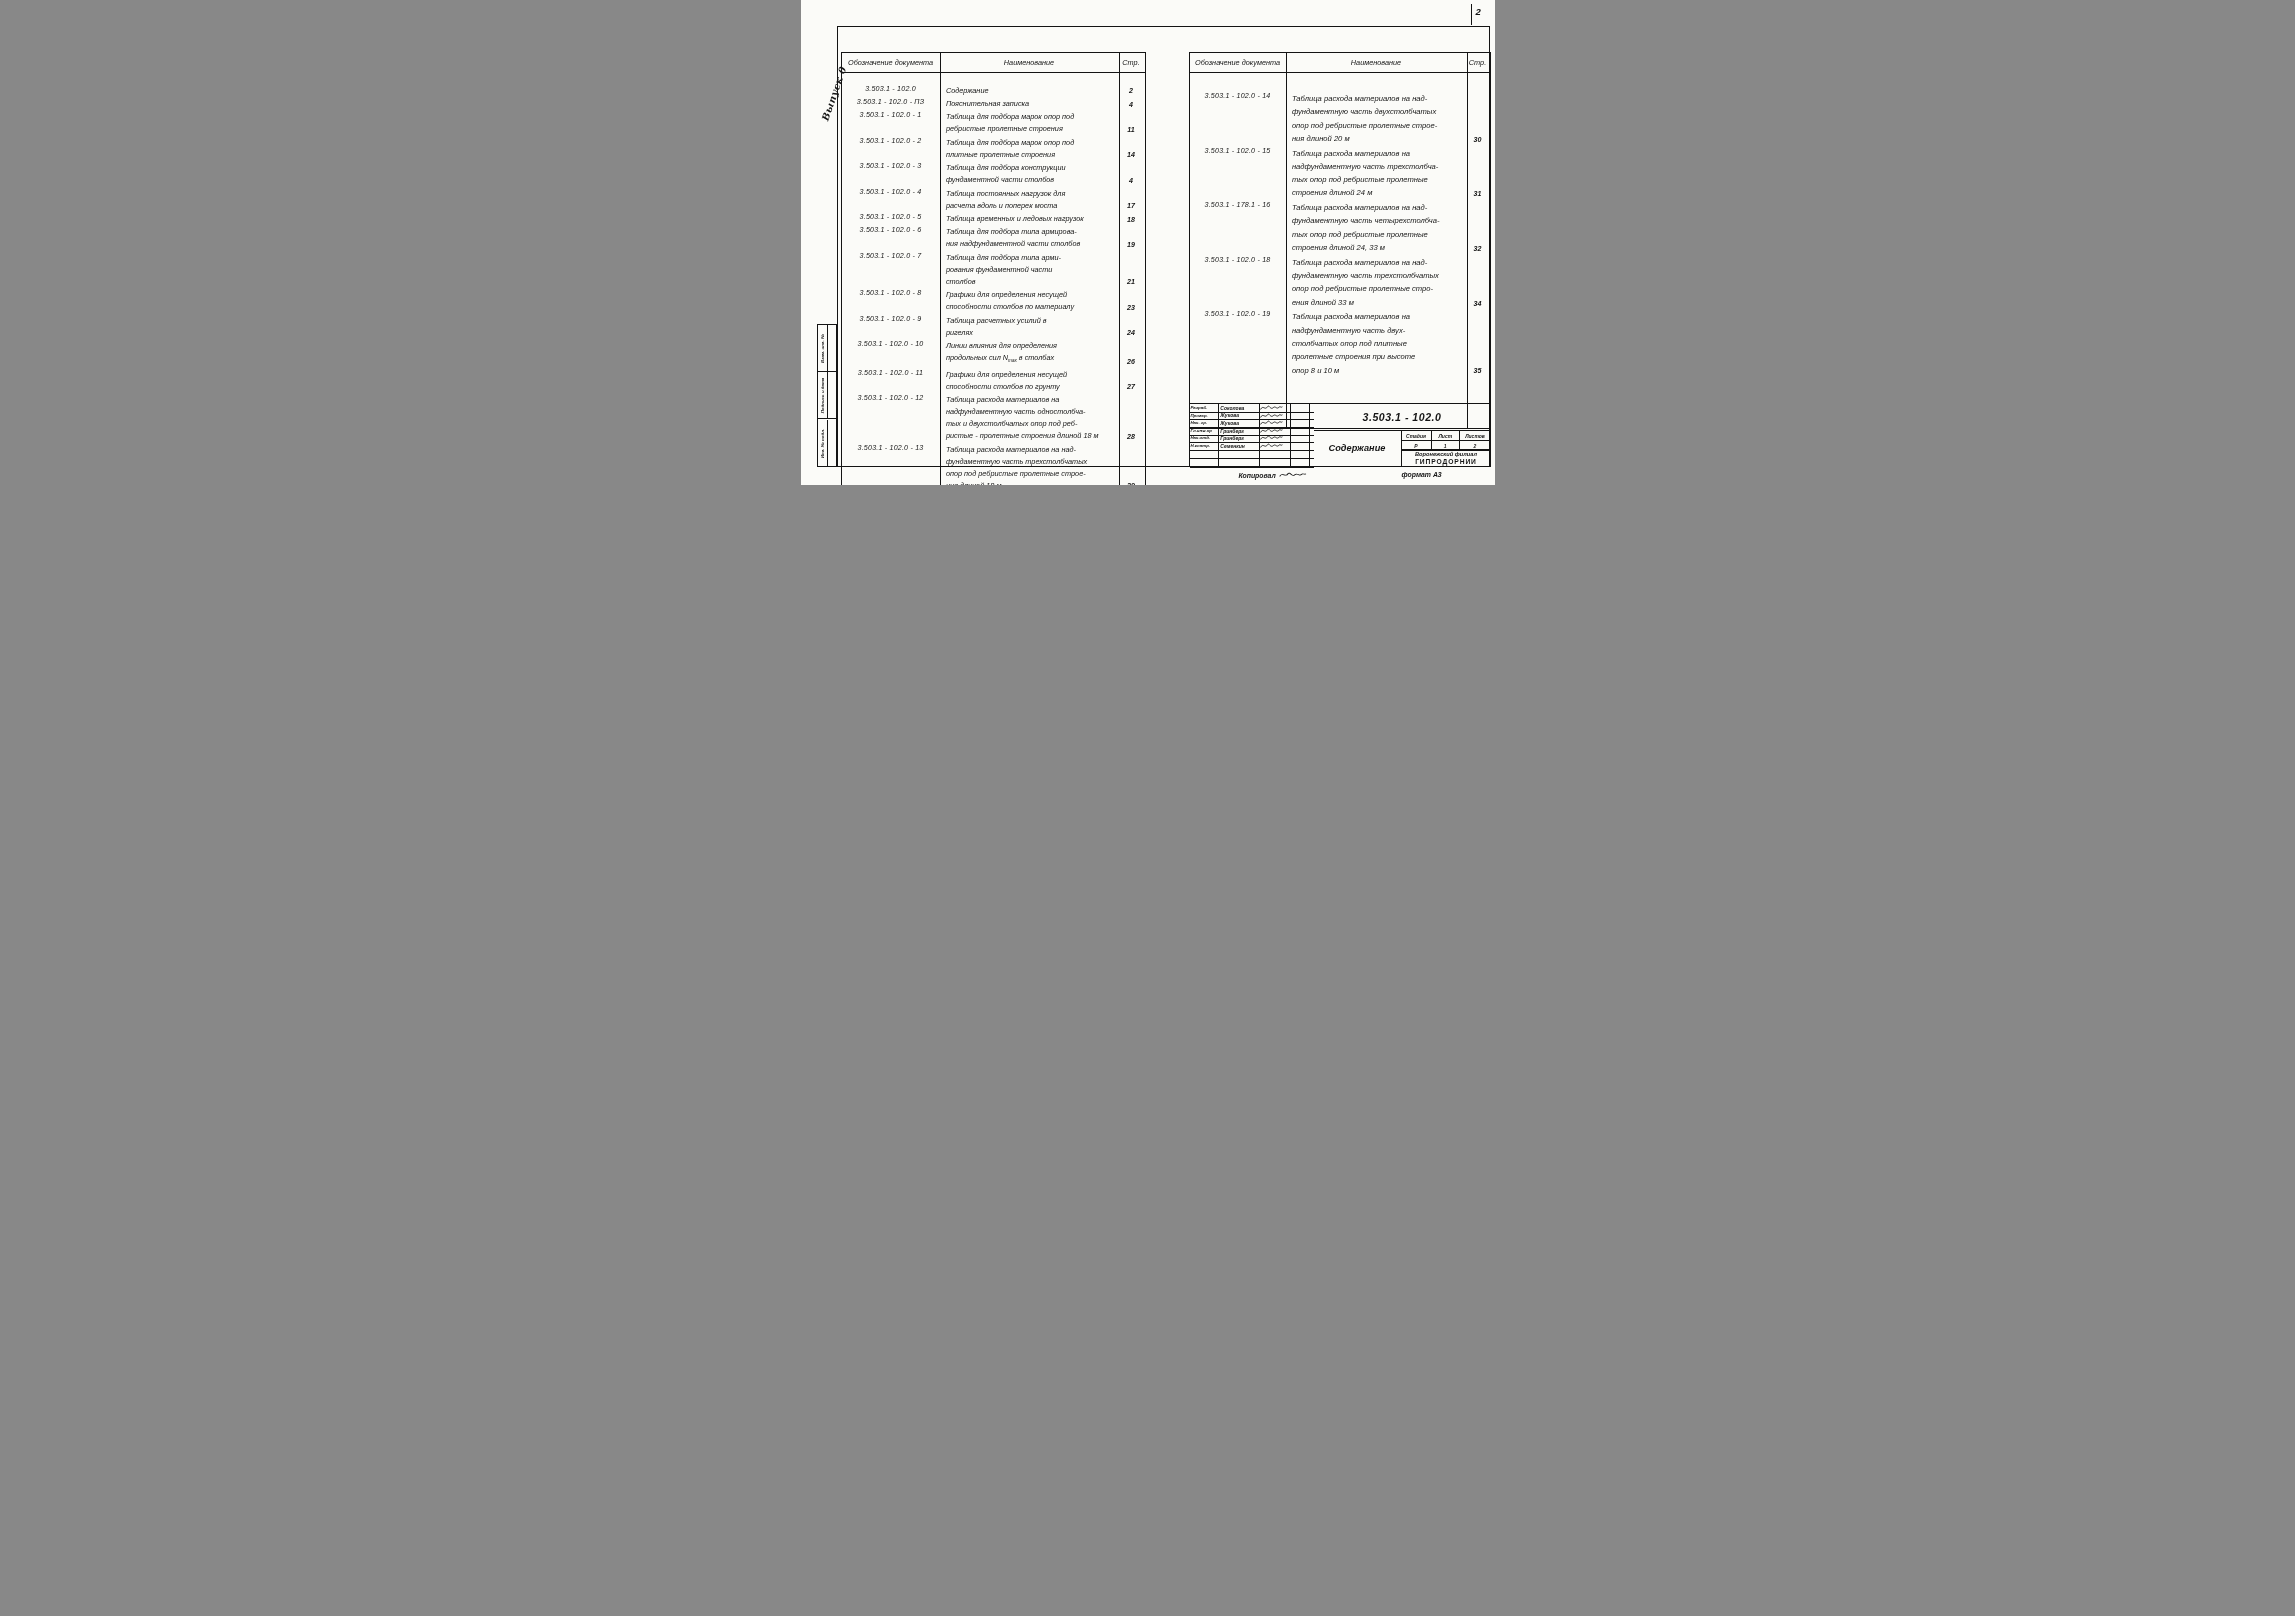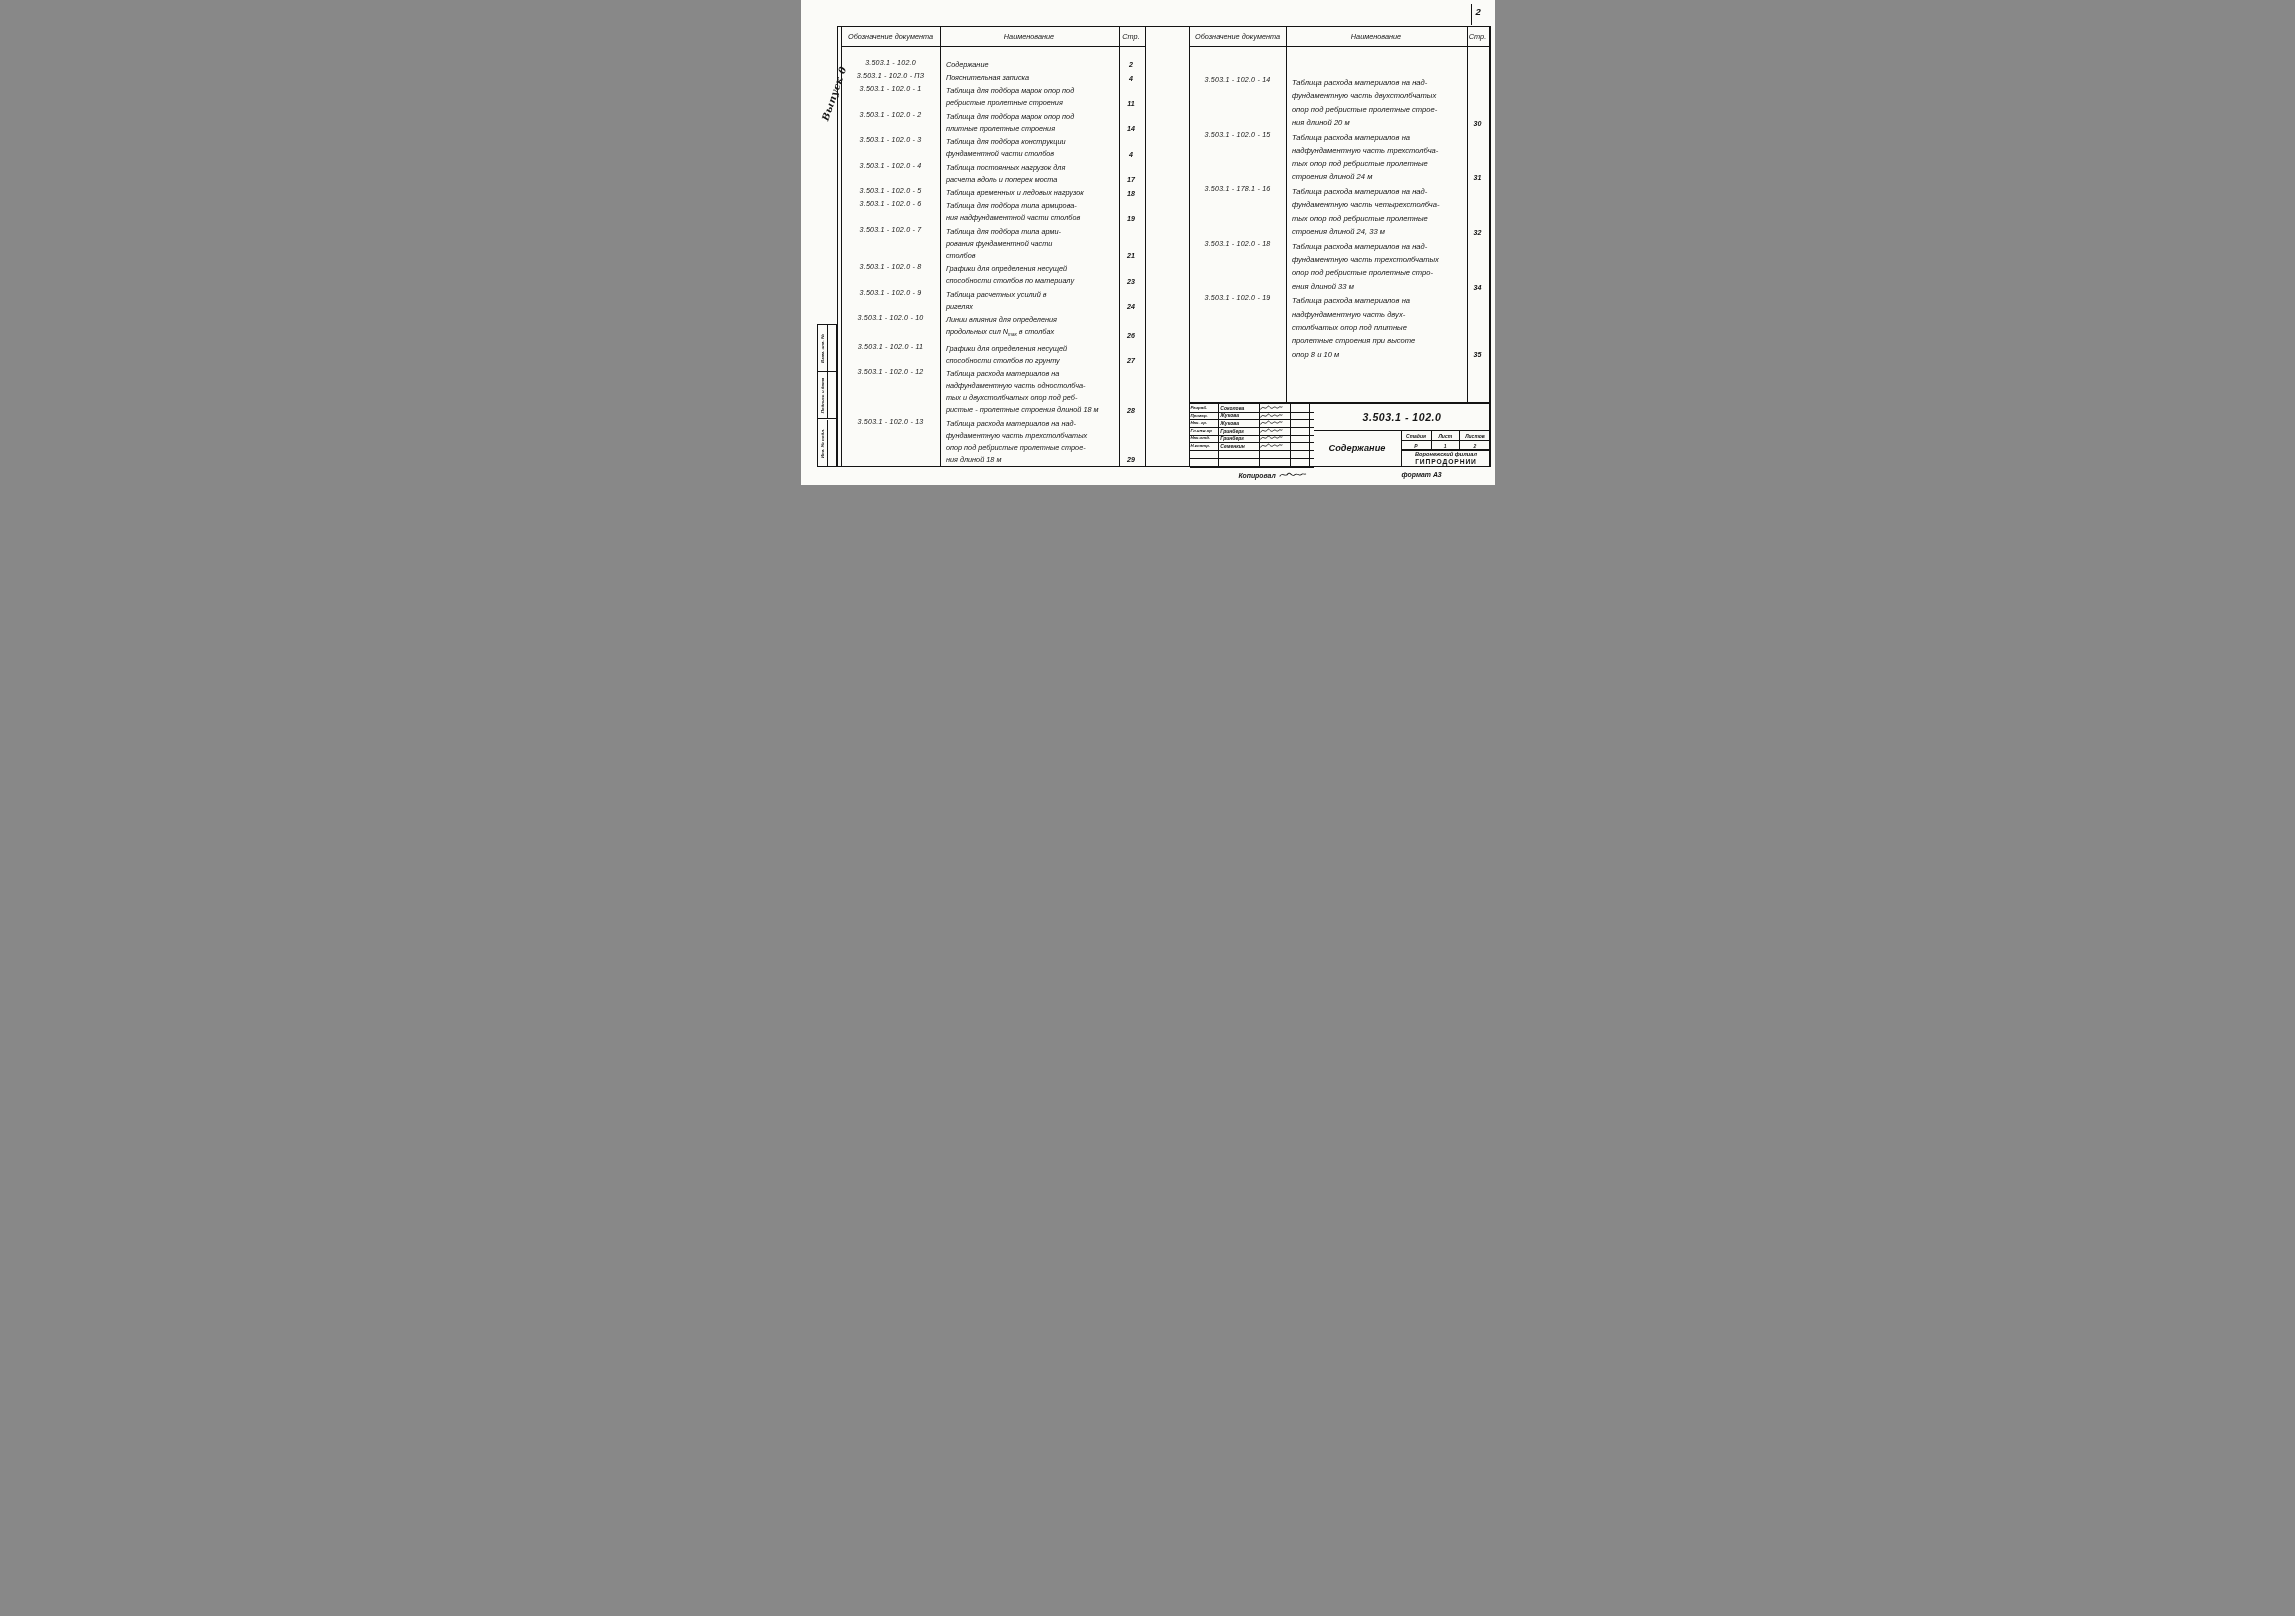--- a/index.html
+++ b/index.html
@@ -4,32 +4,32 @@
 <style>
   html,body{margin:0;padding:0;background:#888;}
   #stage{width:694px;height:485px;margin:0 auto;position:relative;background:#fbfbf8;
          font-family:"Liberation Sans",sans-serif;color:#151515;overflow:hidden;}
   
   .frame{position:absolute;left:36px;top:26px;width:653px;height:441px;border:1.4px solid #141414;box-sizing:border-box;}
   
   .corner-tick{position:absolute;left:670px;top:3.7px;width:1.4px;height:21px;background:#141414;}
   .corner-num{position:absolute;left:675px;top:6.4px;font-size:9.6px;font-weight:bold;font-style:italic;}
   
-  .doc-table{position:absolute;border:1.4px solid #141414;box-sizing:border-box;background:transparent;}
+  .doc-table{position:absolute;border:1.4px solid #141414;box-sizing:border-box;background:transparent;margin-top:26px;}
   #leftTable{left:40px;top:26px;width:305px;height:441px;}
   #rightTable{left:388px;top:26px;width:302px;height:377px;}
   .thead{position:absolute;left:0;top:0;right:0;height:19px;display:grid;align-items:center;text-align:center;
          font-size:7.3px;font-style:italic;font-weight:500;}
   #leftTable .thead{grid-template-columns:98px 179px 25px;}
   #rightTable .thead{grid-template-columns:96px 181px 22px;}
   .hline{position:absolute;left:0;right:0;height:1.4px;background:#141414;}
   .vline{position:absolute;top:0;bottom:0;width:1.1px;background:#141414;}
   .tbody{position:absolute;left:0;right:0;bottom:0;display:flex;flex-direction:column;overflow:hidden;}
   #leftTable .tbody{top:20.7px;padding-top:11px;gap:1.4px;}
-  #rightTable .tbody{top:38px;padding-top:11px;gap:1.4px;}
+  #rightTable .tbody{top:28px;padding-top:11px;gap:1.4px;}
   .row{display:grid;}
   #leftTable .row{grid-template-columns:98px 179px 25px;}
   #rightTable .row{grid-template-columns:96px 181px 22px;}
   .c-des{text-align:center;font-size:7.1px;font-style:italic;font-weight:500;letter-spacing:0.2px;}
   .c-name{padding-left:6.4px;font-style:italic;font-weight:500;}
   #leftTable .nline{line-height:12px;font-size:7.3px;}
   #rightTable .nline{line-height:13.3px;font-size:7.6px;}
   .c-page{display:flex;align-items:flex-end;justify-content:center;font-size:7.1px;font-style:italic;font-weight:600;padding-bottom:1.4px;}
   sub{font-size:4.6px;}
   

